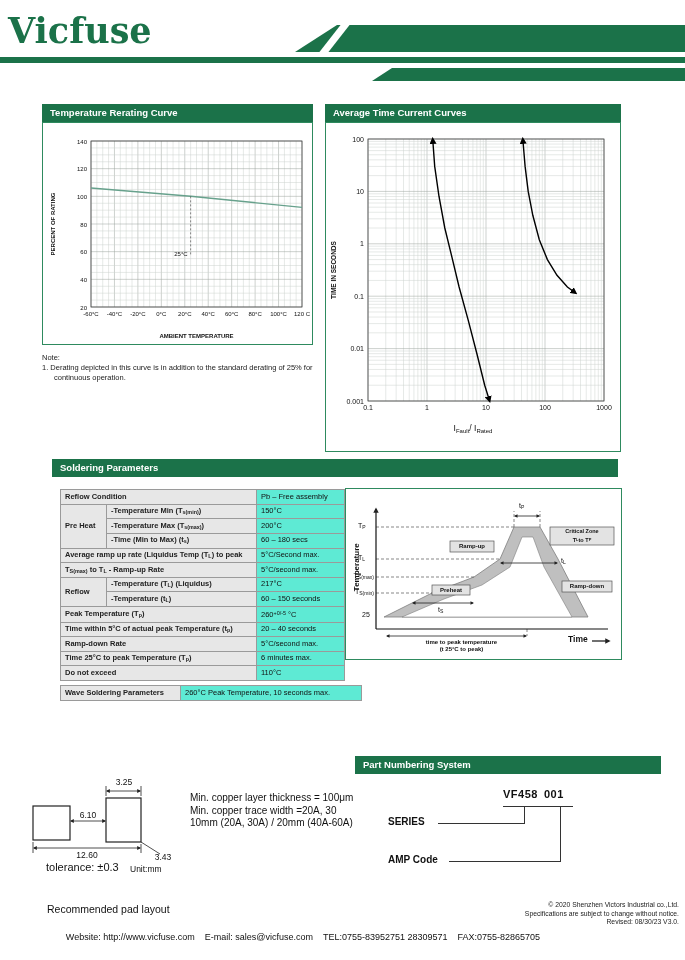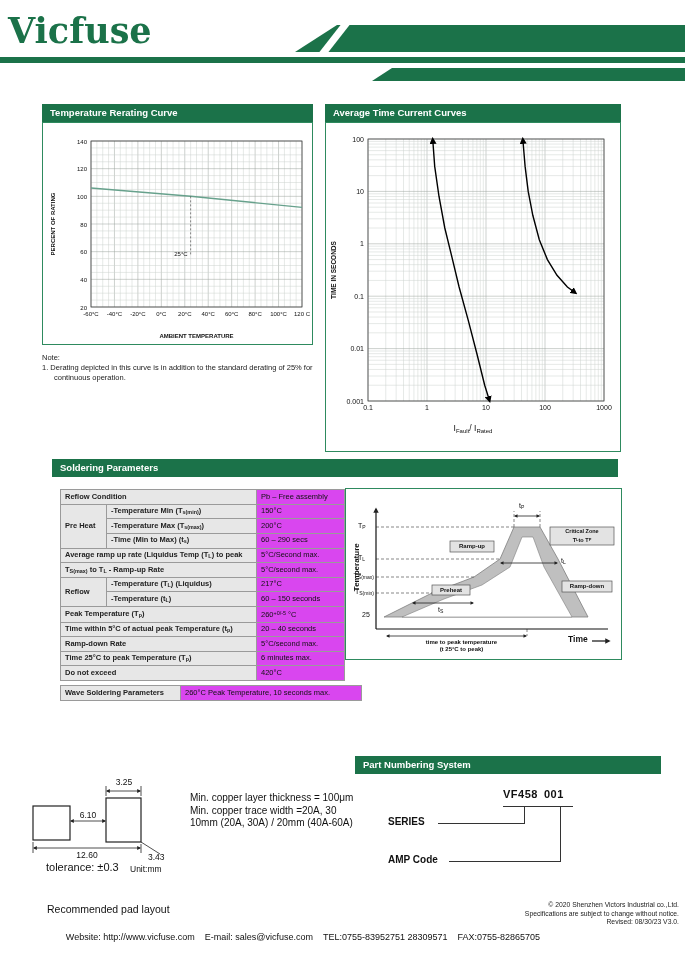--- a/index.html
+++ b/index.html
@@ -18,21 +18,21 @@
   .sechdr{position:absolute;height:18px;background:var(--accent);color:#fff;font-weight:bold;
         font-size:9.5px;line-height:18px;padding-left:8px}
   .chartbox{position:absolute;border:1px solid #2e8a5e;background:#fff}
   .c2xlabel{position:absolute;left:0;right:0;top:300px;text-align:center;font-size:8.5px;color:#111}
   .c2xlabel sub{font-size:6px}
   .note{position:absolute;font-size:7.5px;line-height:10px;color:#222}
   .note .ind{padding-left:12px}
   .stable{position:absolute;border-collapse:collapse;font-size:7.5px;table-layout:fixed}
   .stable td{border:1px solid #9a9a9a;padding:2.5px 4px;line-height:1.15;overflow:hidden;white-space:nowrap}
   .stable .grp,.stable .lbl{background:#e7e7e7;font-weight:bold;color:#222}
-  .stable .val{background:#d946ef;font-weight:normal}
+  .stable .val{background:#5eead4;font-weight:normal}
   sub{font-size:0.72em;vertical-align:-0.25em}
   sup{font-size:0.72em;vertical-align:0.35em}
   .profilebox{position:absolute;border:1px solid #2e8a5e;background:#fff}
   .dash{stroke:#555;stroke-width:0.7;stroke-dasharray:3,2;fill:none}
   .arr2{stroke:#222;stroke-width:0.8}
   .axis{stroke:#111;stroke-width:1.2}
   .lblbox{fill:#e3e3e3;stroke:#555;stroke-width:0.7}
   .dim{stroke:#222;stroke-width:0.8}
   .plab{position:absolute;font-size:7px;line-height:1.05;color:#111}
   .plab.box{display:flex;align-items:center;justify-content:center;font-size:6px;font-weight:bold;text-align:center}
@@ -284,21 +284,21 @@
           <td rowspan="3" class="grp">Pre Heat</td>
           <td class="lbl">-Temperature Min (T<sub>s(min)</sub>)</td>
           <td class="val">150°C</td>
         </tr>
         <tr>
           <td class="lbl">-Temperature Max (T<sub>s(max)</sub>)</td>
           <td class="val">200°C</td>
         </tr>
         <tr>
           <td class="lbl">-Time (Min to Max) (t<sub>s</sub>)</td>
-          <td class="val">60 – 290 secs</td>
+          <td class="val">60 – 180 secs</td>
         </tr>
         <tr>
           <td class="lbl" colspan="2">Average ramp up rate (Liquidus Temp (T<sub>L</sub>) to peak</td>
           <td class="val">5°C/Second max.</td>
         </tr>
         <tr>
           <td class="lbl" colspan="2">T<sub>S(max)</sub> to T<sub>L</sub> - Ramp-up Rate</td>
           <td class="val">5°C/second max.</td>
         </tr>
         <tr>
@@ -321,21 +321,21 @@
         <tr>
           <td class="lbl" colspan="2">Ramp-down Rate</td>
           <td class="val">5°C/second max.</td>
         </tr>
         <tr>
           <td class="lbl" colspan="2">Time 25°C to peak Temperature (T<sub>p</sub>)</td>
           <td class="val">6 minutes max.</td>
         </tr>
         <tr>
           <td class="lbl" colspan="2">Do not exceed</td>
-          <td class="val">420°C</td>
+          <td class="val">110°C</td>
         </tr>
       </tbody>
   </table>
 
   <table class="stable" style="left:60px;top:685px;width:302px">
     <tbody>
       <tr>
         <td class="grp" style="width:120px">Wave Soldering Parameters</td>
         <td class="val">260°C Peak Temperature, 10 seconds max.</td>
       </tr>
@@ -426,21 +426,21 @@
       <line x1="43" y1="46" x2="77" y2="46" class="dim" marker-start="url(#darr)" marker-end="url(#darr)"></line>
       <line x1="5" y1="67" x2="5" y2="78" class="dim"></line>
       <line x1="113" y1="69" x2="113" y2="78" class="dim"></line>
       <line x1="6" y1="73" x2="112" y2="73" class="dim" marker-start="url(#darr)" marker-end="url(#darr)"></line>
       <line x1="113" y1="67" x2="132" y2="79" class="dim"></line>
     </g>
   </svg>
   <div class="dimlabel" style="left:106px;top:777px;width:36px">3.25</div>
   <div class="dimlabel" style="left:70px;top:810px;width:36px">6.10</div>
   <div class="dimlabel" style="left:67px;top:850px;width:40px">12.60</div>
-  <div class="dimlabel" style="left:148px;top:852px;width:30px;text-align:left">3.43</div>
+  <div class="dimlabel" style="left:148px;top:852px;width:30px;text-align:center">3.43</div>
   <div class="abs" style="left:46px;top:861px;font-size:11px">tolerance: ±0.3</div>
   <div class="abs" style="left:130px;top:864px;font-size:8.5px">Unit:mm</div>
   <div class="abs" style="left:47px;top:903px;font-size:10.5px">Recommended pad layout</div>
 
   <div class="abs" style="left:190px;top:792px;font-size:10px;line-height:12.5px">
     <div>Min. copper layer thickness = 100μm</div>
     <div>Min. copper trace width =20A, 30</div>
     <div>10mm (20A, 30A) / 20mm (40A-60A)</div>
   </div>
 

